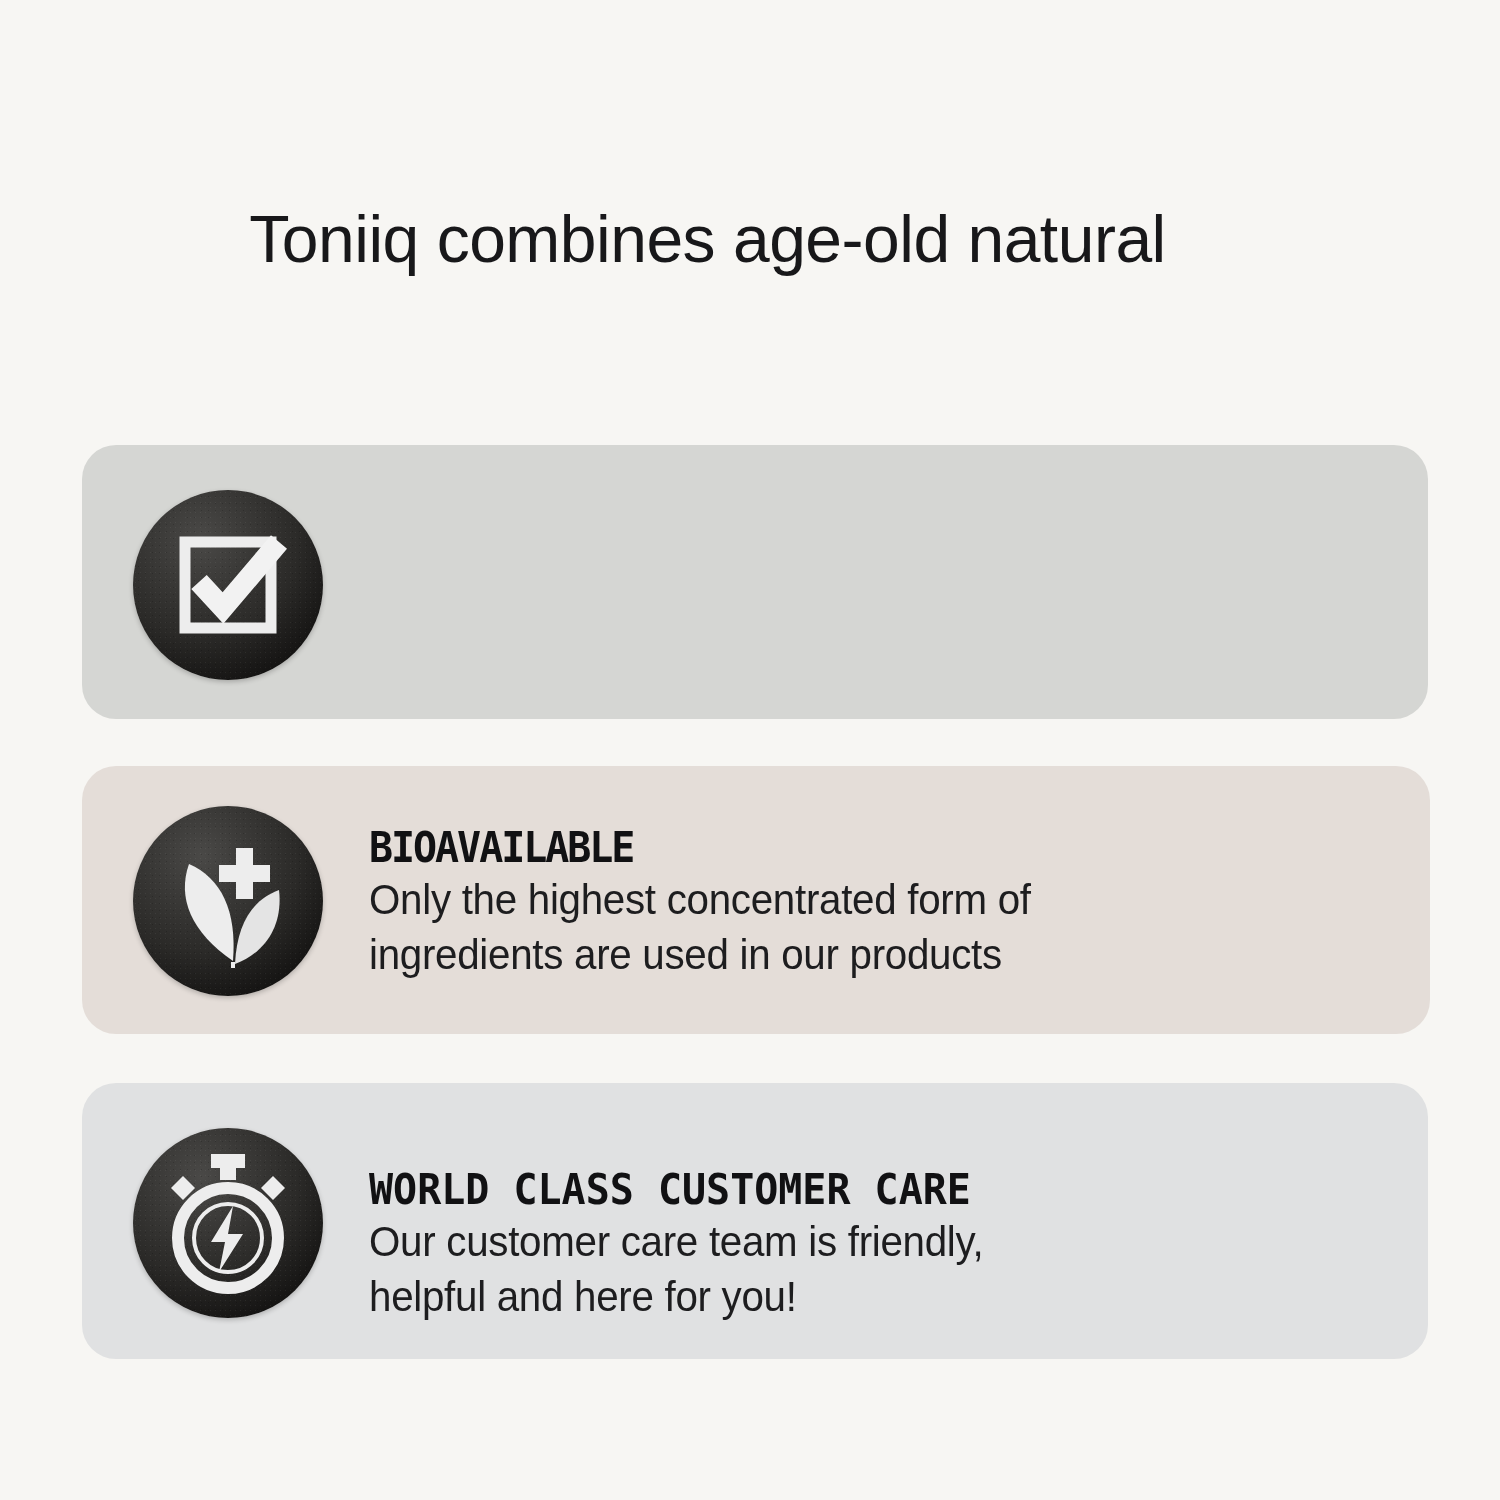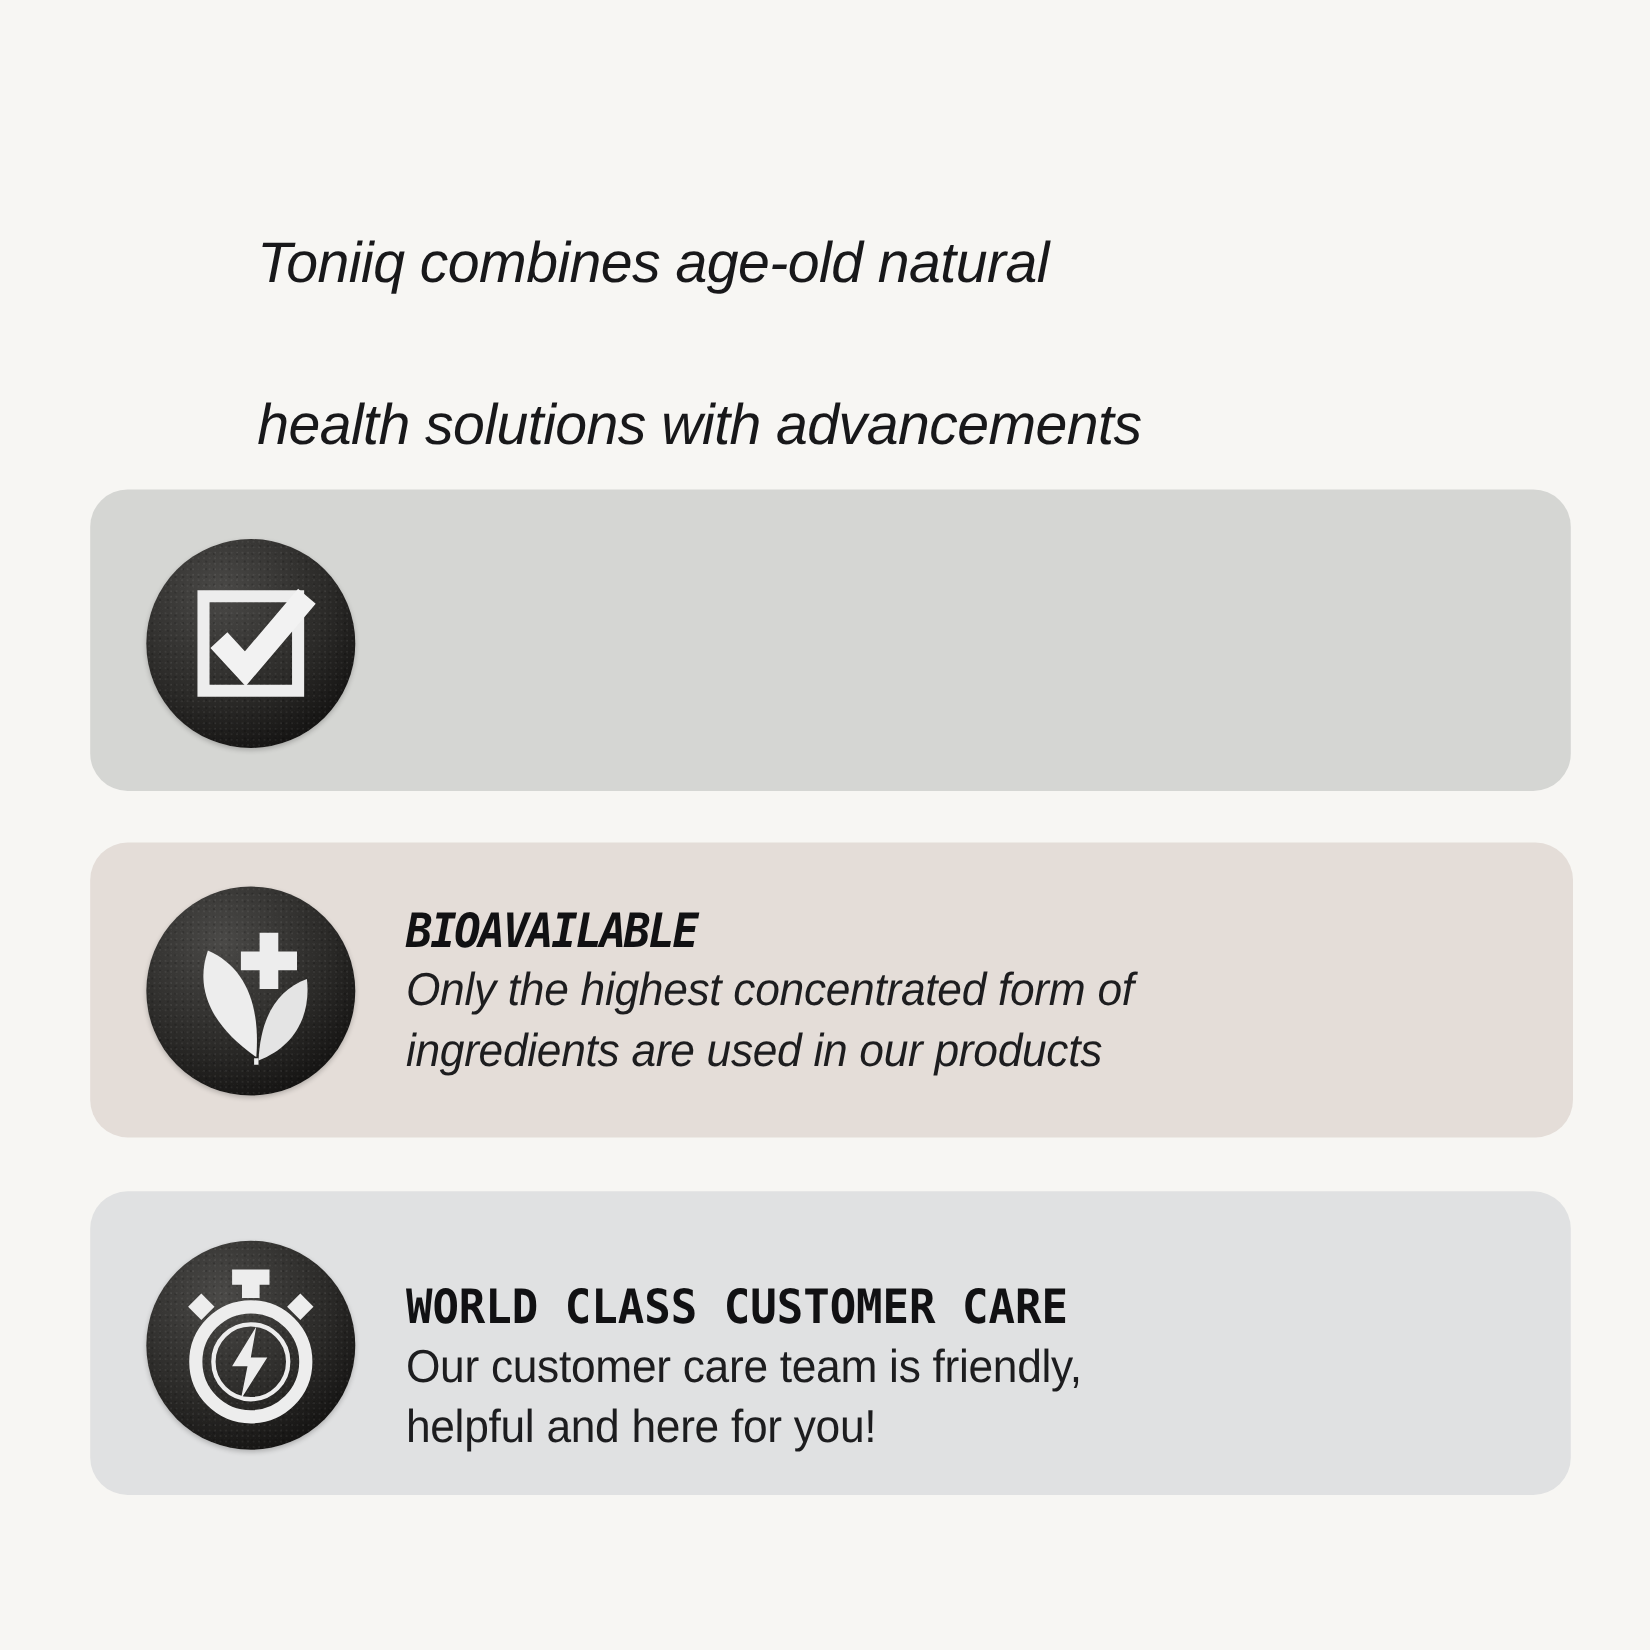--- a/index.html
+++ b/index.html
@@ -24,27 +24,26 @@
     height: 1500px;
   }
 
   
   .headline {
     position: absolute;
     left: 178px;
     top: 128px;
     width: 1100px;
     font-family: "Liberation Sans", sans-serif;
-    font-size: 52px;
+    font-size: 66px;
     line-height: 74px;
     font-weight: 300;
     letter-spacing: -0.5px;
     color: #18181A;
     white-space: pre-wrap;
-    font-style: italic;
   }
   .headline .strong {
     font-weight: 700;
     letter-spacing: -0.8px;
   }
 
   
   .card {
     position: absolute;
     border-radius: 34px;
@@ -131,31 +130,31 @@
     font-weight: 300;
     font-size: 42px;
     line-height: 55px;
     color: #1d1d1f;
     letter-spacing: -0.3px;
     transform: scaleX(0.96);
     transform-origin: left center;
     white-space: pre-line;
   }
   .text-1 { top: 500px; }
-  .text-2 { top: 822px; font-style: italic; }
+  .text-2 { top: 822px; }
   .text-3 { top: 1140px; margin-top: 24px; }
 </style>
 </head>
 <body style="background: rgb(247, 246, 243);">
 
 <div class="page">
 
   <div class="headline">
     <span>Toniiq combines age-old natural</span><br>
-    <span>health solutions with advancements</span><br>
+    <br>
     <span>in </span><span class="strong">technology</span>
   </div>
 
   <div class="card card-1" style="background: rgb(213, 214, 211);"></div>
 
   <div class="icon-badge badge-1">
     <div class="noise"></div>
     <svg viewBox="0 0 190 190" aria-hidden="true">
       <g fill="none" stroke="#EDEDED">
 

